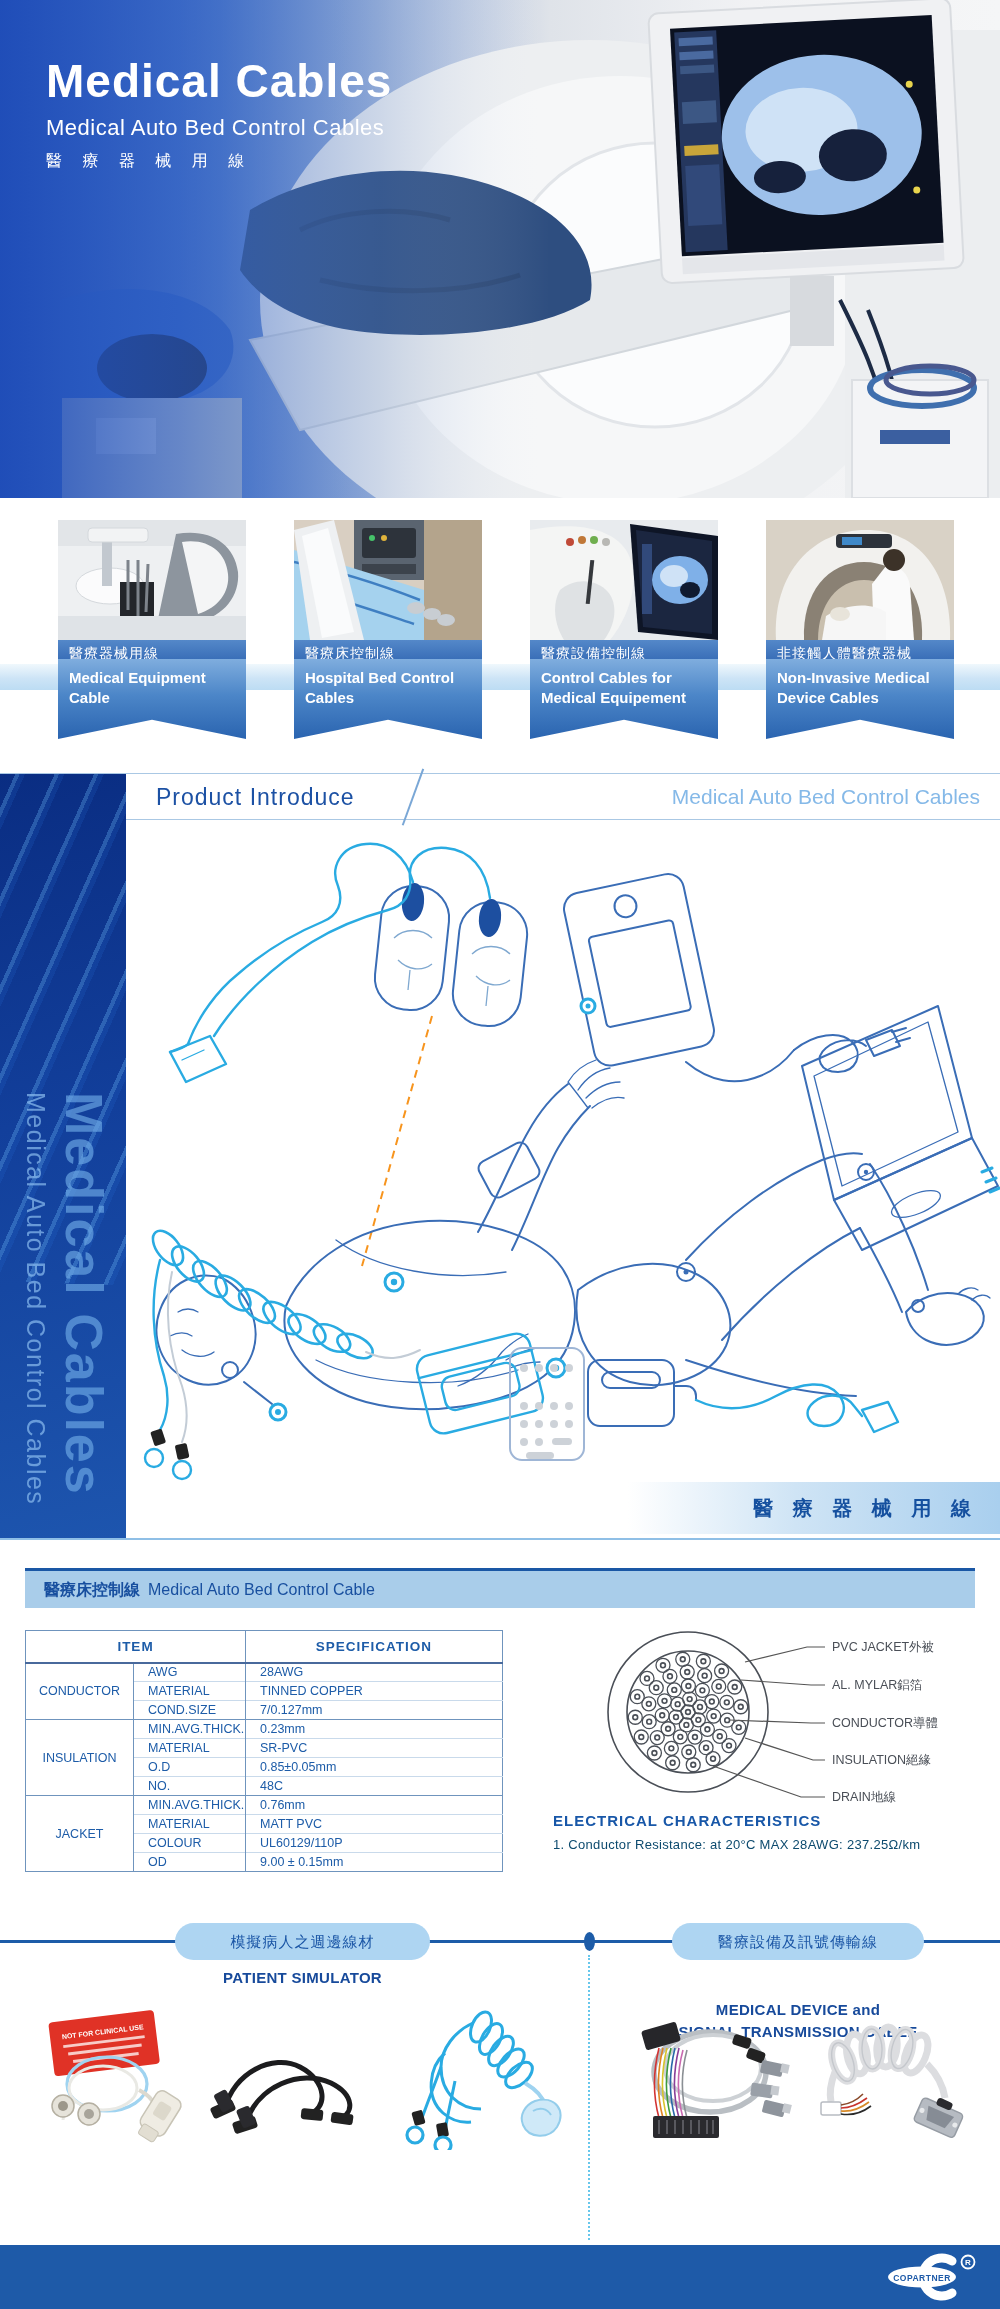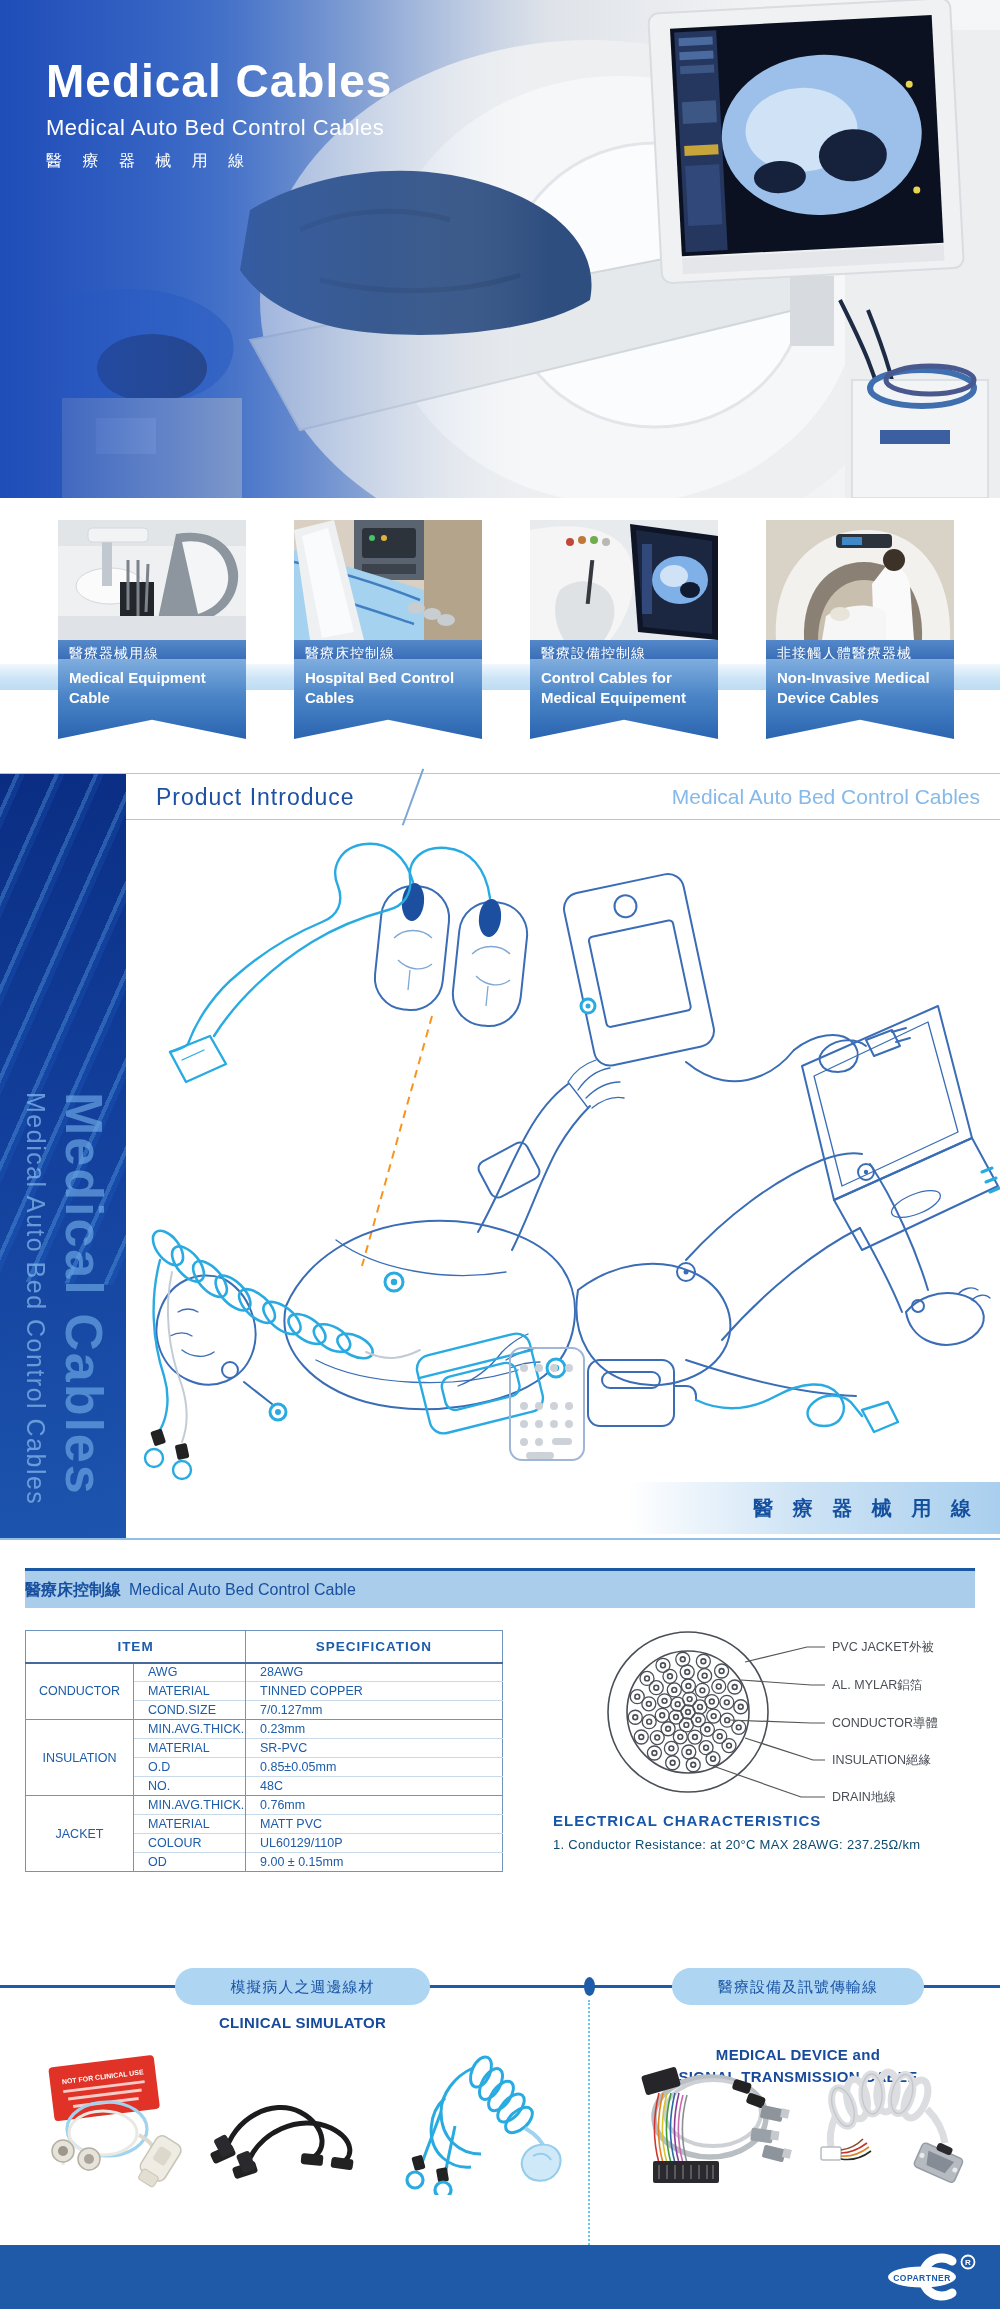--- a/index.html
+++ b/index.html
@@ -43,42 +43,42 @@
   .intro-heading-right { right:20px; top:0; line-height:46px; font-size:21px; color:#85b9e8; }
   .illus-wrap { left:126px; top:46px; width:874px; height:662px; }
   .intro-banner { right:0; bottom:4px; width:372px; height:52px;
                   background:linear-gradient(90deg, rgba(255,255,255,0) 0%, #cfe4f5 45%, #a9cfee 100%);
                   text-align:right; line-height:52px; padding-right:22px;
                   font-size:20px; font-weight:bold; color:#15509f; letter-spacing:7px; }
 
   
   .spec { top:1560px; left:0; width:1000px; height:345px; }
   .spec-title { left:25px; right:25px; top:8px; height:40px; background:#a9cdea; border-top:3px solid #1a57a5;
-                line-height:37px; padding-left:0; color:#184f9f; font-size:16px; }
+                line-height:37px; padding-left:19px; color:#184f9f; font-size:16px; }
   .spec-title .zh { font-weight:bold; margin-right:8px; }
   .spec-table { left:25px; top:70px; width:477px; border-collapse:collapse; table-layout:fixed;
                 color:#1d5ca8; font-size:12.5px; }
   .spec-table th, .spec-table td { border:0; }
   .spec-table { border:1px solid #6f94bd; }
   .spec-table th { height:32px; font-size:13.5px; font-weight:bold; letter-spacing:1px; text-align:center;
                    border-bottom:2px solid #48699c; }
   .spec-table td { height:19px; padding:0 0 0 14px; }
   .spec-table td.grp { text-align:center; padding:0; }
   .spec-table td.sub { border-left:1px solid #6f94bd; }
   .spec-table td.val { border-left:1px solid #6f94bd;margin-top:20px; }
   .spec-table th.vh { border-left:1px solid #6f94bd; }
   .spec-table tr.gtop td { border-top:1px solid #6f94bd; }
   .spec-table tr.r td.sub, .spec-table tr.r td.val { border-top:1px solid #c9daeb; }
   .diagram { left:595px; top:60px; }
   .electrical { left:553px; top:252px; width:430px; }
   .elec-h { font-size:15px; font-weight:bold; color:#1857a8; letter-spacing:1px; }
   .elec-l { font-size:13px; color:#0c4a6e; margin-top:8px; letter-spacing:.3px; }
 
   
-  .bottom { top:1950px; left:0; width:792px; height:340px; }
+  .bottom { top:1905px; left:0; width:792px; height:340px; }
   .divider { left:0; top:35px; width:1000px; height:3px; background:#1d5ca8; }
   .pill { top:18px; height:37px; border-radius:19px; background:#aed5f2; text-align:center;
           line-height:37px; color:#1b56a6; font-size:15px; letter-spacing:1px; }
   .pill-left { left:175px; width:255px; }
   .pill-right { left:672px; width:252px; }
   .pill-dot { left:584px; top:27px; width:11px; height:19px; background:#1d5ca8; border-radius:50%; }
   .dotline { left:588px; top:50px; height:285px; width:0; border-left:2px dotted #67c7ec; }
   .caption { font-weight:bold; color:#174a9b; font-size:15px; text-align:center; letter-spacing:.3px; line-height:1.45; }
   .cap-left { left:160px; top:62px; width:285px; }
   .cap-right { left:632px; top:62px; width:332px;margin-top:32px; }
@@ -586,21 +586,21 @@
       <div class="elec-l">1. Conductor Resistance:  at 20°C MAX 28AWG: 237.25Ω/km</div>
     </div>
   </div>
 
   <div class="abs bottom">
     <div class="abs divider"></div>
     <div class="abs pill pill-left">模擬病人之週邊線材</div>
     <div class="abs pill pill-right">醫療設備及訊號傳輸線</div>
     <div class="abs pill-dot"></div>
     <div class="abs dotline"></div>
-    <div class="abs caption cap-left">CLINICAL SIMULATOR</div>
+    <div class="abs caption cap-left">PATIENT SIMULATOR</div>
     <div class="abs caption cap-right">
       <div>MEDICAL DEVICE and</div>
       <div>SIGNAL TRANSMISSION CABLE</div>
     </div>
 
     <div class="abs photo" style="left:35px">
       <svg width="160" height="135" viewBox="0 0 160 135">
         <g transform="rotate(-7 70 32)">
           <rect x="16" y="6" width="106" height="54" rx="4" fill="#e03226"></rect>
           <text x="69" y="24" font-size="7" fill="#fff" text-anchor="middle" font-weight="bold">NOT FOR CLINICAL USE</text>

